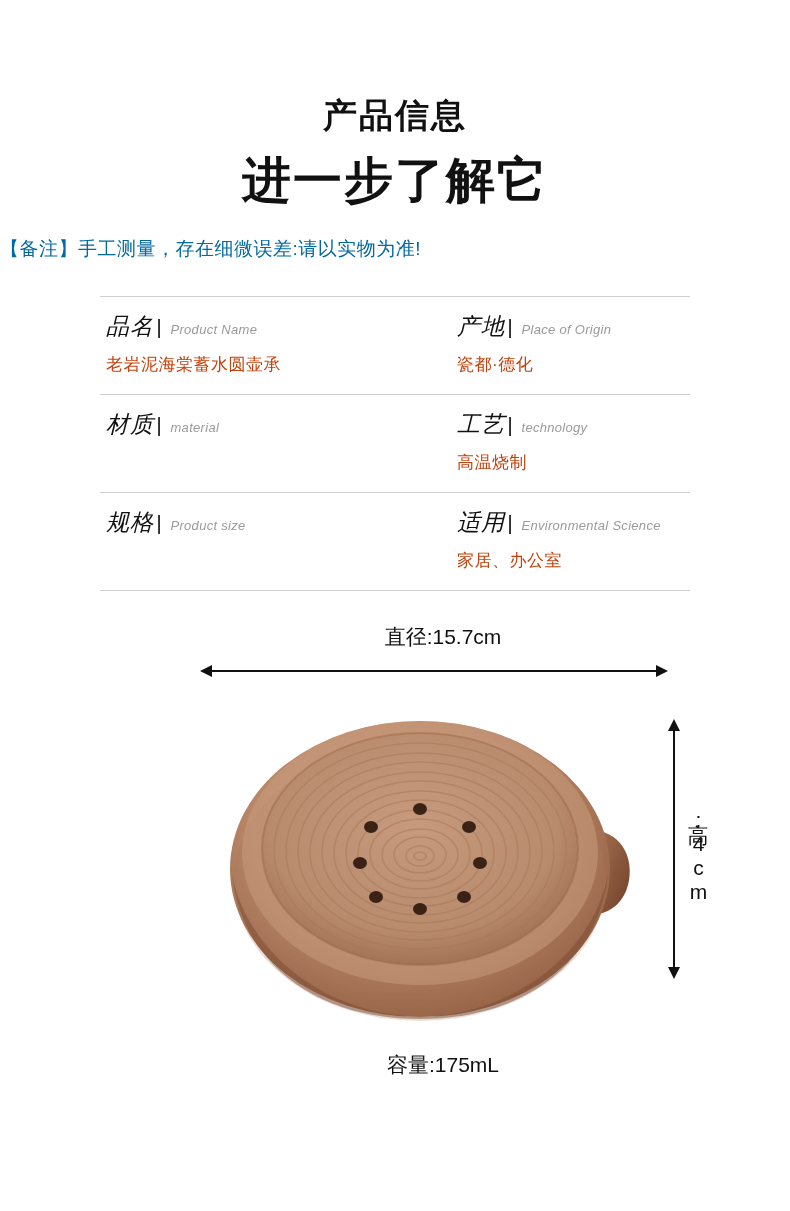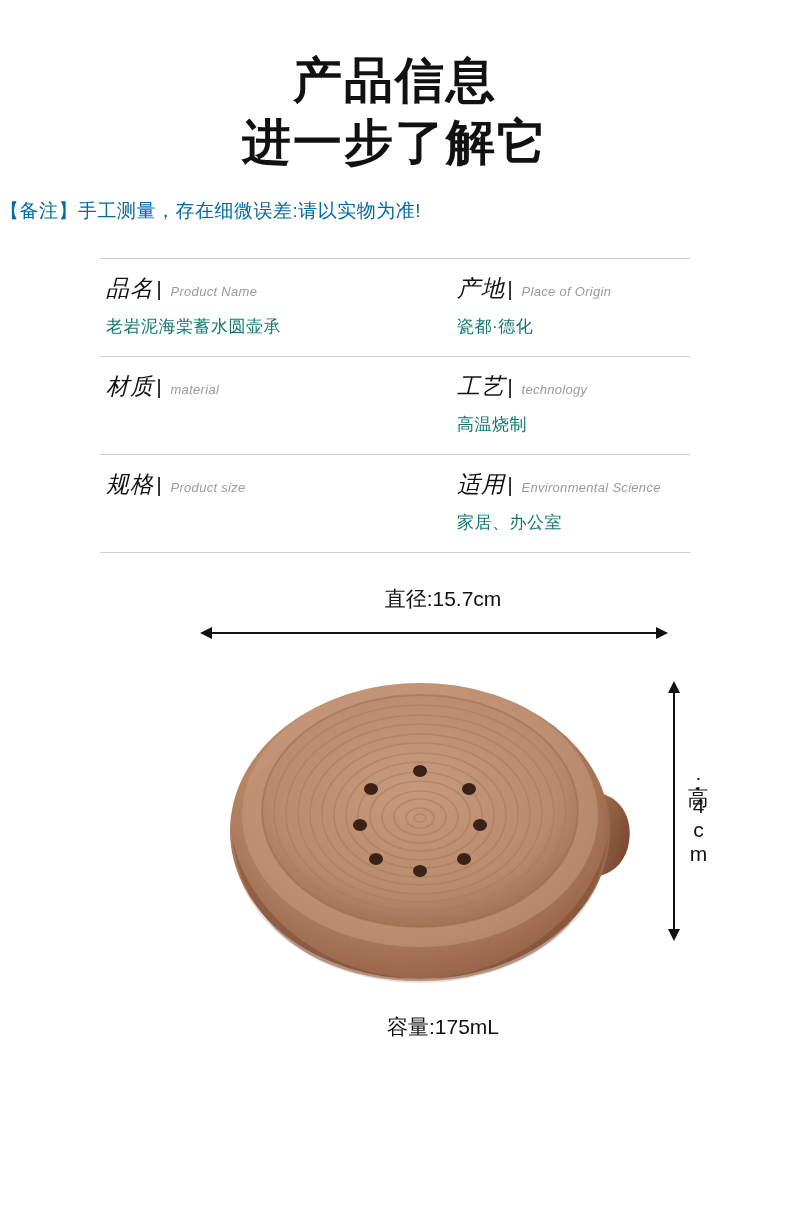--- a/index.html
+++ b/index.html
@@ -26,22 +26,22 @@
     padding-top: 52px;
     text-align: center;
   }
   .title-line {
     font-family: "Liberation Serif", serif;
     font-weight: bold;
     color: #111111;
     letter-spacing: 2px;
     line-height: 1.18;
   }
-  .title-line-1 { font-size: 49px; }
-  .title-line-2 { font-size: 49px; margin-top: 4px; }
+  .title-line-1 { font-size: 34px; margin-top: 44px; }
+  .title-line-2 { font-size: 49px; margin-top: 16px; }
 
   .note {
     margin-top: 26px;
     text-align: left;
     font-size: 19px;
     color: #0369a1;
     font-family: "Liberation Sans", sans-serif;
     letter-spacing: 0.5px;
   }
 
@@ -84,21 +84,21 @@
   }
   .spec-label-en {
     font-size: 13px;
     color: #9a9a9a;
     font-family: "Liberation Sans", sans-serif;
     letter-spacing: 0.3px;
   }
   .spec-value {
     margin-top: 11px;
     font-size: 17px;
-    color: #0f766e;
+    color: #c2410c;
     font-family: "Liberation Sans", sans-serif;
     letter-spacing: 0.5px;
   }
 
   
   .figure {
     position: relative;
     margin-top: 28px;
     width: 781px;
     height: 460px;

